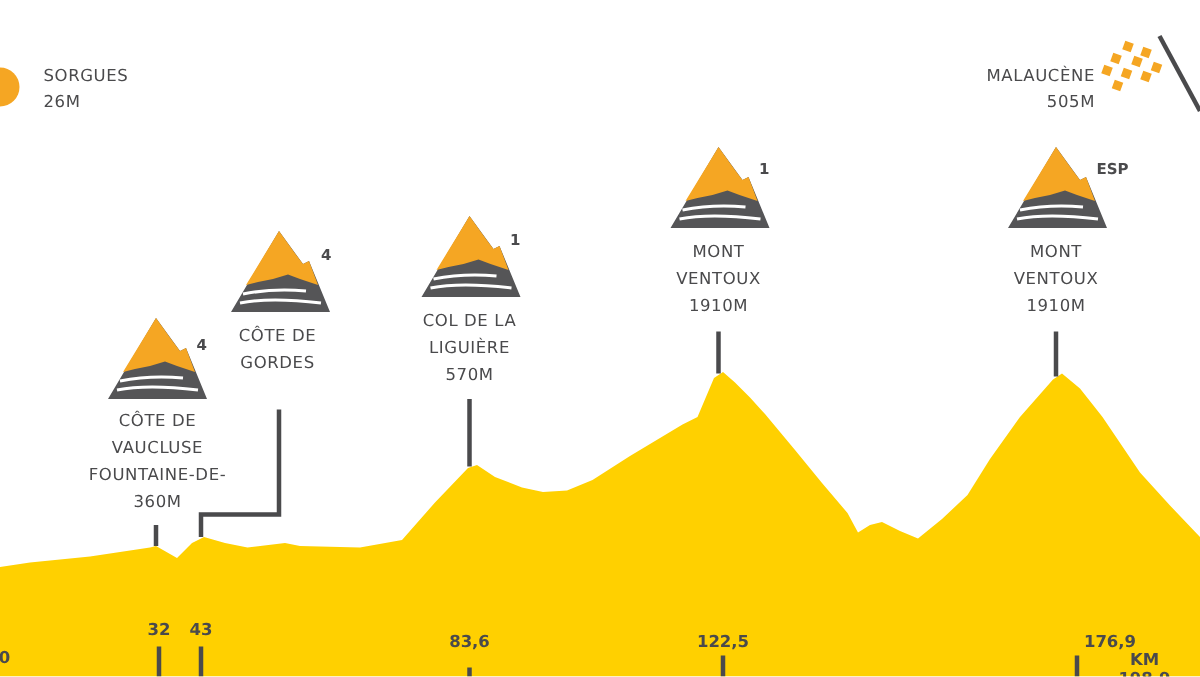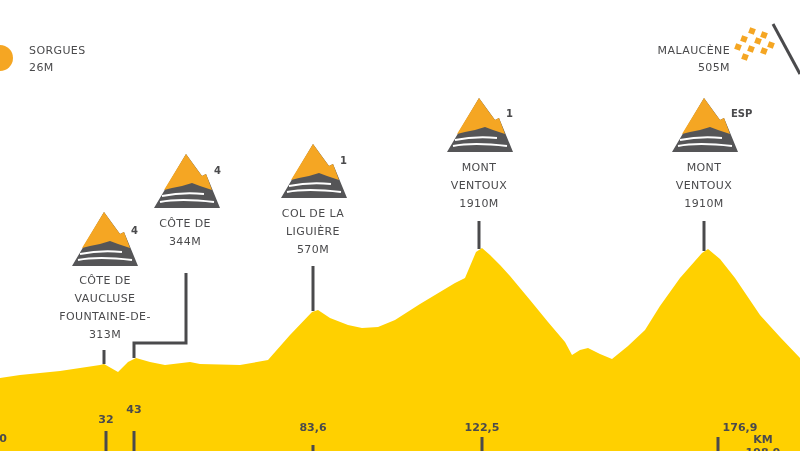--- a/index.html
+++ b/index.html
@@ -76,32 +76,32 @@
 <svg class="icon" style="left:70px;top:210px" width="70" height="58">
   <polygon points="34,2 50,24 54,22 68,56 2,56" fill="#555557"></polygon>
   <path d="M34,2 L44,16 L50,24 L54,22 L60,38 L48,34 L40,31 L30,34 L20,36 L12,38 Z" fill="#F5A623"></path>
   <path d="M10,44 Q30,40 52,42 M8,50 Q28,46 62,50" stroke="#ffffff" stroke-width="2" fill="none"></path>
 </svg>
 <div class="cat" style="left:131px;top:225px">4</div>
 <div class="lbl" style="left:40px;top:272px;width:130px">
   <div>CÔTE DE</div>
   <div>VAUCLUSE</div>
   <div>FOUNTAINE-DE-</div>
-  <div>313M</div>
+  <div>360M</div>
 </div>
 
 <svg class="icon" style="left:152px;top:152px" width="70" height="58">
   <polygon points="34,2 50,24 54,22 68,56 2,56" fill="#555557"></polygon>
   <path d="M34,2 L44,16 L50,24 L54,22 L60,38 L48,34 L40,31 L30,34 L20,36 L12,38 Z" fill="#F5A623"></path>
   <path d="M10,44 Q30,40 52,42 M8,50 Q28,46 62,50" stroke="#ffffff" stroke-width="2" fill="none"></path>
 </svg>
 <div class="cat" style="left:214px;top:165px">4</div>
 <div class="lbl" style="left:135px;top:215px;width:100px">
   <div>CÔTE DE</div>
-  <div>344M</div>
+  <div>GORDES</div>
 </div>
 
 <svg class="icon" style="left:279px;top:142px" width="70" height="58">
   <polygon points="34,2 50,24 54,22 68,56 2,56" fill="#555557"></polygon>
   <path d="M34,2 L44,16 L50,24 L54,22 L60,38 L48,34 L40,31 L30,34 L20,36 L12,38 Z" fill="#F5A623"></path>
   <path d="M10,44 Q30,40 52,42 M8,50 Q28,46 62,50" stroke="#ffffff" stroke-width="2" fill="none"></path>
 </svg>
 <div class="cat" style="left:340px;top:155px">1</div>
 <div class="lbl" style="left:263px;top:205px;width:100px">
   <div>COL DE LA</div>
@@ -128,17 +128,17 @@
 </svg>
 <div class="cat" style="left:731px;top:108px">ESP</div>
 <div class="lbl" style="left:654px;top:159px;width:100px">
   <div>MONT</div>
   <div>VENTOUX</div>
   <div>1910M</div>
 </div>
 
 <div class="km" style="left:3px;top:432px">0</div>
 <div class="km" style="left:106px;top:413px">32</div>
-<div class="km" style="left:134px;top:403px">43</div>
+<div class="km" style="left:134px;top:413px">43</div>
 <div class="km" style="left:313px;top:421px">83,6</div>
 <div class="km" style="left:482px;top:421px">122,5</div>
 <div class="km" style="left:740px;top:421px">176,9</div>
 <div class="km" style="left:763px;top:433px">KM 198.9</div>
 
 </body></html>

